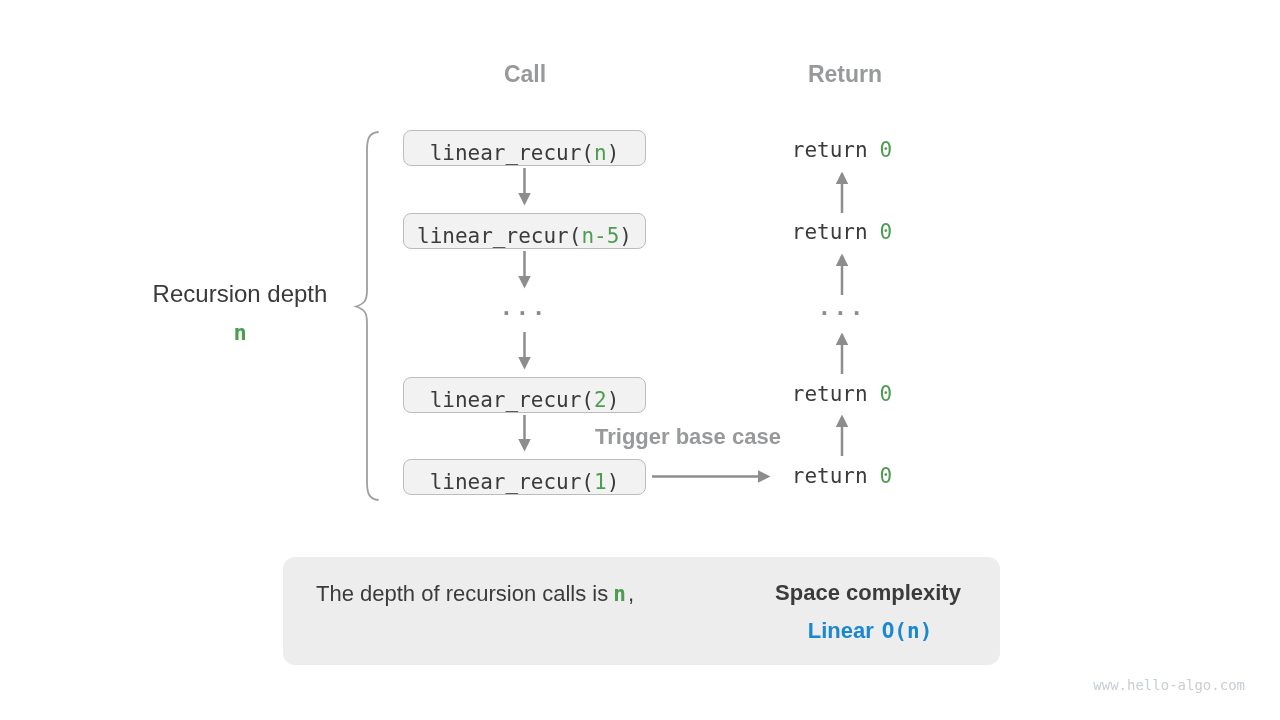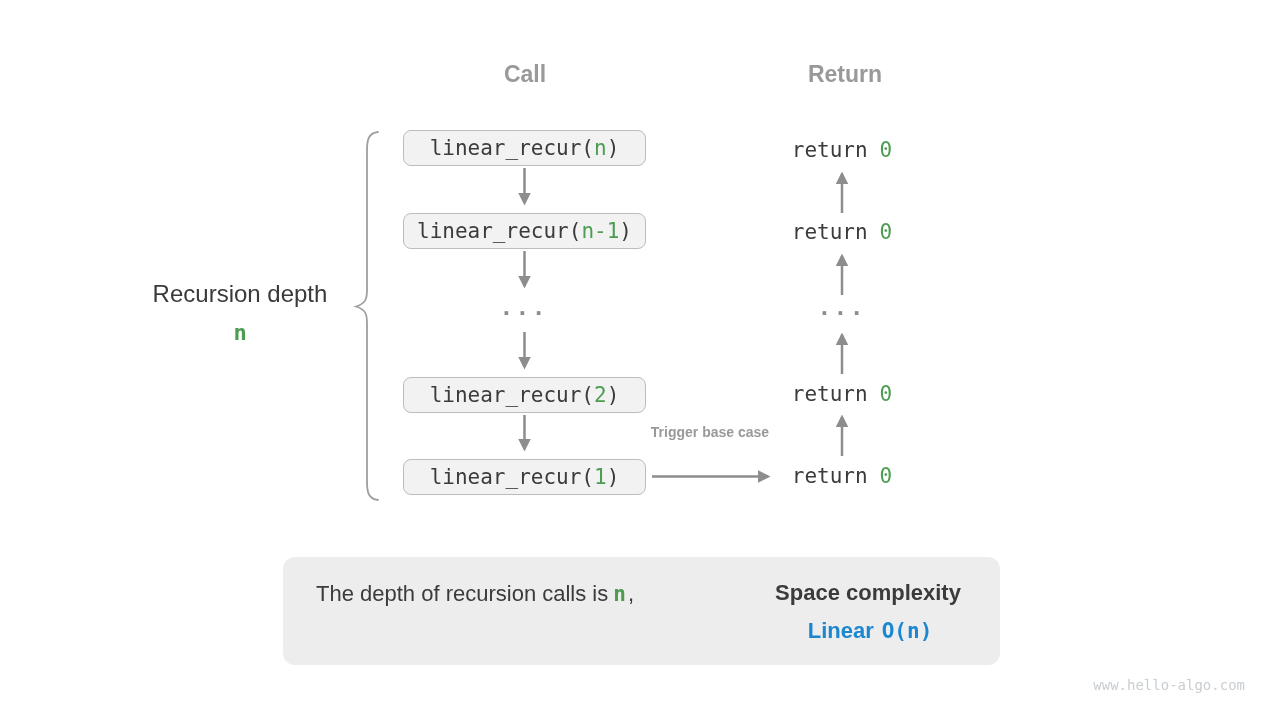--- a/index.html
+++ b/index.html
@@ -29,21 +29,21 @@
   .green { color: #4c9d52; }
   .blue  { color: #1a87d0; }
   .call-box {
     left: 403px;
     width: 243px;
     height: 36px;
     background: #f2f2f2;
     border: 1.5px solid #bcbcbc;
     border-radius: 8px;
     display: flex;
-    align-items: center;
+    align-items: flex-end;
     justify-content: center;
   }
   .return-row {
     left: 742px;
     width: 200px;
     height: 28px;
     display: flex;
     align-items: center;
     justify-content: center;
   }
@@ -56,22 +56,22 @@
     font-size: 22px;
     font-weight: bold;
     color: #8c8c8c;
     letter-spacing: 3px;
     line-height: 24px;
   }
   .trigger-label {
     left: 595px;
     top: 424px;
     width: 230px;
-    text-align: center;
-    font-size: 14px;
+    text-align: left;
+    font-size: 22px;
     font-weight: bold;
     color: #98999b;
   }
   .depth-label {
     left: 130px;
     top: 280px;
     width: 220px;
     text-align: center;
     font-size: 24px;
     color: #3a3a3a;
@@ -182,21 +182,21 @@
   <div class="abs col-hdr" style="left:425px; top:61px;">Call</div>
   <div class="abs col-hdr" style="left:745px; top:61px;">Return</div>
 
   <div class="abs depth-label">Recursion depth</div>
   <div class="abs depth-var green">n</div>
 
   <div class="abs call-box code" style="top:130px;">
     <span>linear_recur(</span><span class="green">n</span><span>)</span>
   </div>
   <div class="abs call-box code" style="top:213px;">
-    <span>linear_recur(</span><span class="green">n-1</span><span>)</span>
+    <span>linear_recur(</span><span class="green">n-5</span><span>)</span>
   </div>
   <div class="abs dots" style="left:474px; top:296px;">...</div>
   <div class="abs call-box code" style="top:377px;">
     <span>linear_recur(</span><span class="green">2</span><span>)</span>
   </div>
   <div class="abs call-box code" style="top:459px;">
     <span>linear_recur(</span><span class="green">1</span><span>)</span>
   </div>
 
   <div class="abs return-row code" style="top:136px;">

